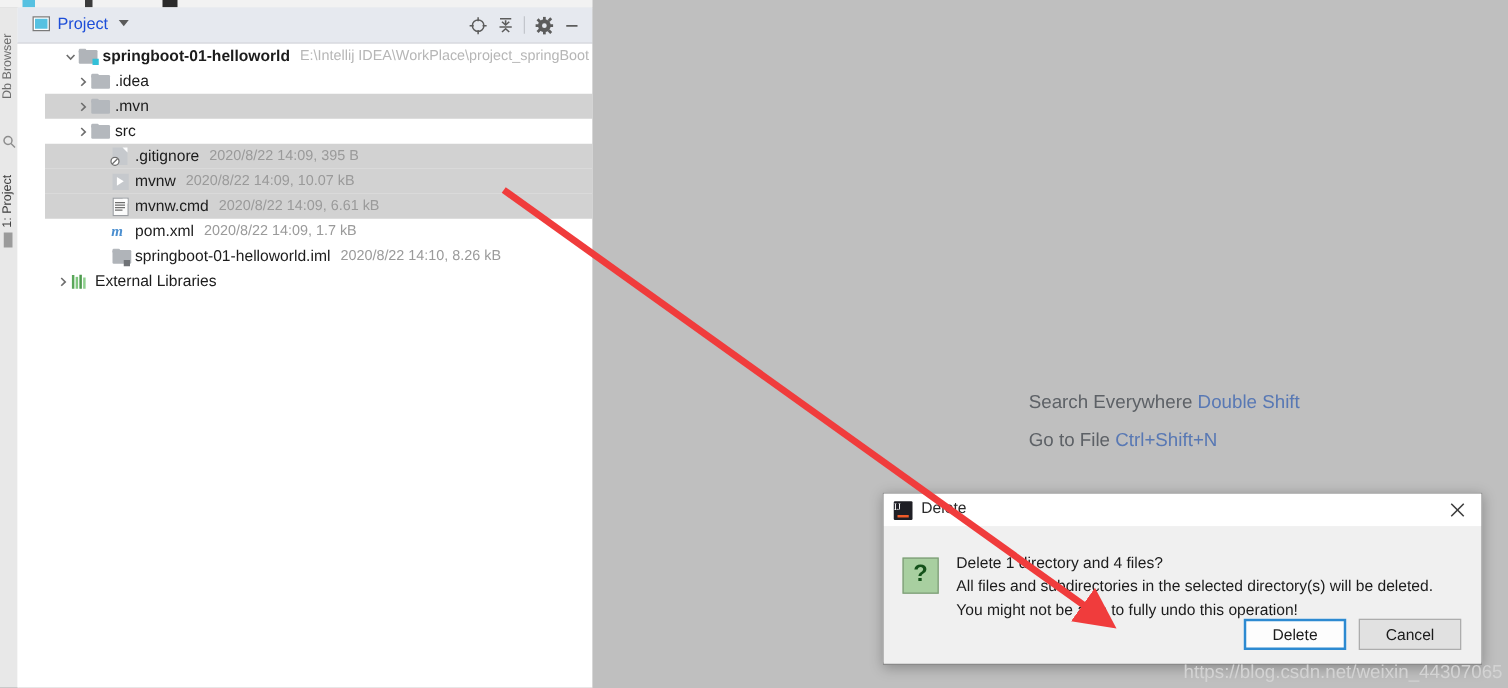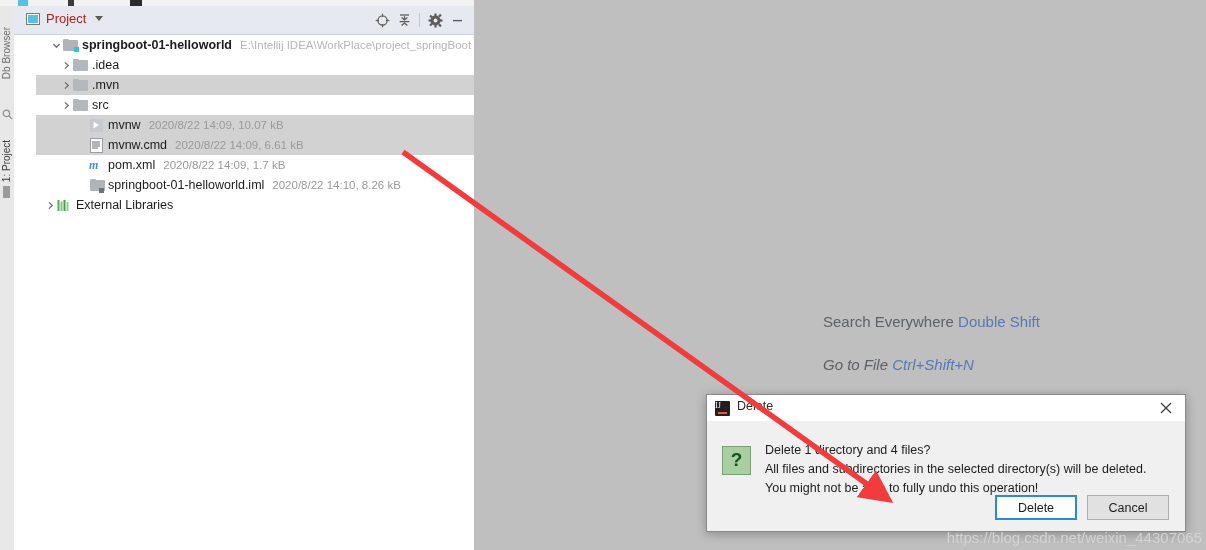--- a/index.html
+++ b/index.html
@@ -24,21 +24,21 @@
   .vtab.proj{top:148px;left:-28px;color:#3c3c3c;}
   .vtabsearch{position:absolute;left:2px;top:100px;width:11px;height:11px;}
   .vtabmark{position:absolute;left:3px;top:180px;width:7px;height:12px;background:#9b9b9b;}
 
   
   .project{position:absolute;left:14px;top:6px;width:460px;height:544px;background:#ffffff;}
   .projhdr{position:relative;height:28px;background:#e6e9ef;border-bottom:1px solid #cfd2d8;}
   .projhdr .titlebox{position:absolute;left:12px;top:5px;display:flex;align-items:center;gap:6px;}
   .proj-ico{width:14px;height:12px;border:1.5px solid #7a7a7a;background:#fff;box-sizing:border-box;position:relative;}
   .proj-ico i{position:absolute;left:1px;top:1px;right:1px;bottom:1px;background:#56c1e1;display:block;}
-  .projttl{font-size:13px;color:#b91c1c;}
+  .projttl{font-size:13px;color:#1d4ed8;}
   .caret{width:0;height:0;border-left:4px solid transparent;border-right:4px solid transparent;border-top:5px solid #5a5a5a;margin-left:3px;}
   .hdricons{position:absolute;right:6px;top:4px;display:flex;align-items:center;gap:0px;}
   .hdricons .ib{width:22px;height:20px;display:flex;align-items:center;justify-content:center;}
   .sep{width:1px;height:14px;background:#c3c6cc;margin:0 4px;}
 
   
   .tree{position:relative;height:516px;background:#fff;overflow:hidden;}
   .row{position:relative;height:20px;display:flex;align-items:center;white-space:nowrap;font-size:12.5px;color:#1c1c1c;margin-left:22px;}
   .row.sel{background:#d2d2d2;}
   .arrow{width:12px;height:12px;margin-left:2px;flex:0 0 auto;display:flex;align-items:center;justify-content:center;}
@@ -233,20 +233,35 @@
                 <span class="tab"></span>
                 <span class="bk"></span>
               </span>
             </span>
             <span class="nm">src</span>
           </div>
           <div class="row sel">
             <span class="spacer" style="width:38px"></span>
             <span class="arrow"></span>
             <span class="ic">
+              <span style="position:relative;display:block;width:13px;height:14px;">
+                <span class="file" style="display:block;width:12px;height:14px;"></span>
+                <svg style="position:absolute;left:-2px;bottom:-1px" width="8" height="8" viewBox="0 0 8 8">
+                  <circle cx="4" cy="4" r="3.2" fill="#fff" stroke="#6f6f6f" stroke-width="1"></circle>
+                  <line x1="1.8" y1="6.2" x2="6.2" y2="1.8" stroke="#6f6f6f" stroke-width="1"></line>
+                </svg>
+              </span>
+            </span>
+            <span class="nm">.gitignore</span>
+            <span class="meta">2020/8/22 14:09, 395 B</span>
+          </div>
+          <div class="row sel">
+            <span class="spacer" style="width:38px"></span>
+            <span class="arrow"></span>
+            <span class="ic">
               <span style="display:block;width:13px;height:13px;background:#c6c9cd;position:relative;">
                 <svg style="position:absolute;left:3px;top:2.5px" width="7" height="8" viewBox="0 0 7 8">
                   <path d="M0.5 0.5 L6 4 L0.5 7.5 z" fill="#ffffff"></path>
                 </svg>
               </span>
             </span>
             <span class="nm">mvnw</span>
             <span class="meta">2020/8/22 14:09, 10.07 kB</span>
           </div>
           <div class="row sel">
@@ -308,21 +323,21 @@
           </div>
         </div>
     </div>
   </div>
 
   <div class="editor">
     <div class="hint" style="left:349px;top:313px;">
       <span>Search Everywhere</span>
       <span class="kb">Double Shift</span>
     </div>
-    <div class="hint" style="left:349px;top:356px;font-style:italic;">
+    <div class="hint" style="left:349px;top:344px;">
       <span>Go to File</span>
       <span class="kb">Ctrl+Shift+N</span>
     </div>
   </div>
 
   <div class="dialog">
     <div class="dlg-title">
       <span class="ijico">IJ<u></u></span>
       <span class="t">Delete</span>
       <span class="dlg-close">

